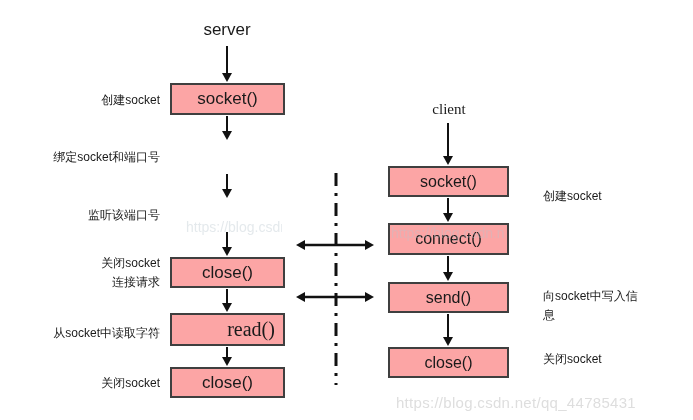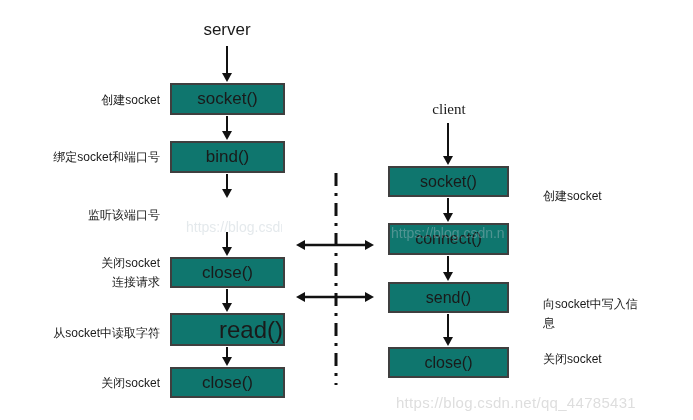--- a/index.html
+++ b/index.html
@@ -6,35 +6,35 @@
   .canvas{
     position:relative;width:642px;height:420px;background:#ffffff;
     font-family:"Liberation Sans",sans-serif;color:#1a1a1a;overflow:hidden;
   }
   .overlay{position:absolute;left:0;top:0;pointer-events:none;}
   .title{position:absolute;text-align:center;}
   .server-title{left:187px;top:20px;width:80px;font-size:17px;}
   .client-title{left:413px;top:101px;width:72px;font-size:15px;font-family:Liberation Serif, serif;}
   .box{
     position:absolute;left:170px;width:115px;box-sizing:border-box;
-    background:#0f766e;border:2px solid #3f3f3f;
+    background:#fca5a5;border:2px solid #3f3f3f;
     display:flex;align-items:center;justify-content:center;
     font-size:17px;
   }
   .box.client-box{left:388px;width:121px;font-size:16px;}
-  .box.serif{font-family:Liberation Sans, sans-serif;font-size:24px;padding-left:47px;}
+  .box.serif{font-family:Liberation Serif, serif;font-size:20px;padding-left:47px;}
   .s0{top:83px;height:32px}.s1{top:141px;height:32px}.s2{top:199px;height:32px}
   .s3{top:257px;height:31px}.s4{top:313px;height:33px}.s5{top:367px;height:31px}
   .c0{top:166px;height:31px}.c1{top:223px;height:32px}
   .c2{top:282px;height:31px}.c3{top:347px;height:31px}
   .lbl{position:absolute;font-size:12px;line-height:19px;white-space:pre-line;}
   .lbl.left{left:8px;width:152px;text-align:right;}
   .lbl.right{left:543px;width:148px;text-align:left;}
   .l0{top:91px}.l1{top:148px}.l2{top:206px}.l3{top:254px}.l4{top:324px}.l5{top:374px}
-  .r0{top:187px}.r1{top:228px}.r2{top:295px}.r3{top:350px}
+  .r0{top:187px}.r1{top:228px}.r2{top:287px}.r3{top:350px}
   .watermark{position:absolute;color:#dedede;font-size:15px;letter-spacing:.3px;}
   .wm-main{top:394px;right:6px;}
   .wm-frag{position:absolute;color:rgba(185,196,206,.38);font-size:14px;
     white-space:nowrap;overflow:hidden;}
   .wm-f1{left:186px;top:219px;width:96px;}
   .wm-f2{left:391px;top:225px;width:114px;}
 </style>
 </head>
 <body>
 
@@ -97,21 +97,20 @@
       </g>
 
       <line x1="336" y1="173" x2="336" y2="385" stroke-width="3" stroke-dasharray="13 7 3 7"></line>
     </g>
   </svg>
 
   <div class="title server-title">server</div>
   <div class="title client-title">client</div>
 
   <div class="box s0">socket()</div>
-  <div class="box s1">bind()</div>
   <div class="box s3">close()</div>
   <div class="box s4 serif">read()</div>
   <div class="box s5">close()</div>
 
   <div class="lbl left l0">创建socket</div>
   <div class="lbl left l1">绑定socket和端口号</div>
   <div class="lbl left l2">监听该端口号</div>
   <div class="lbl left l3">关闭socket
 连接请求</div>
   <div class="lbl left l4">从socket中读取字符</div>

